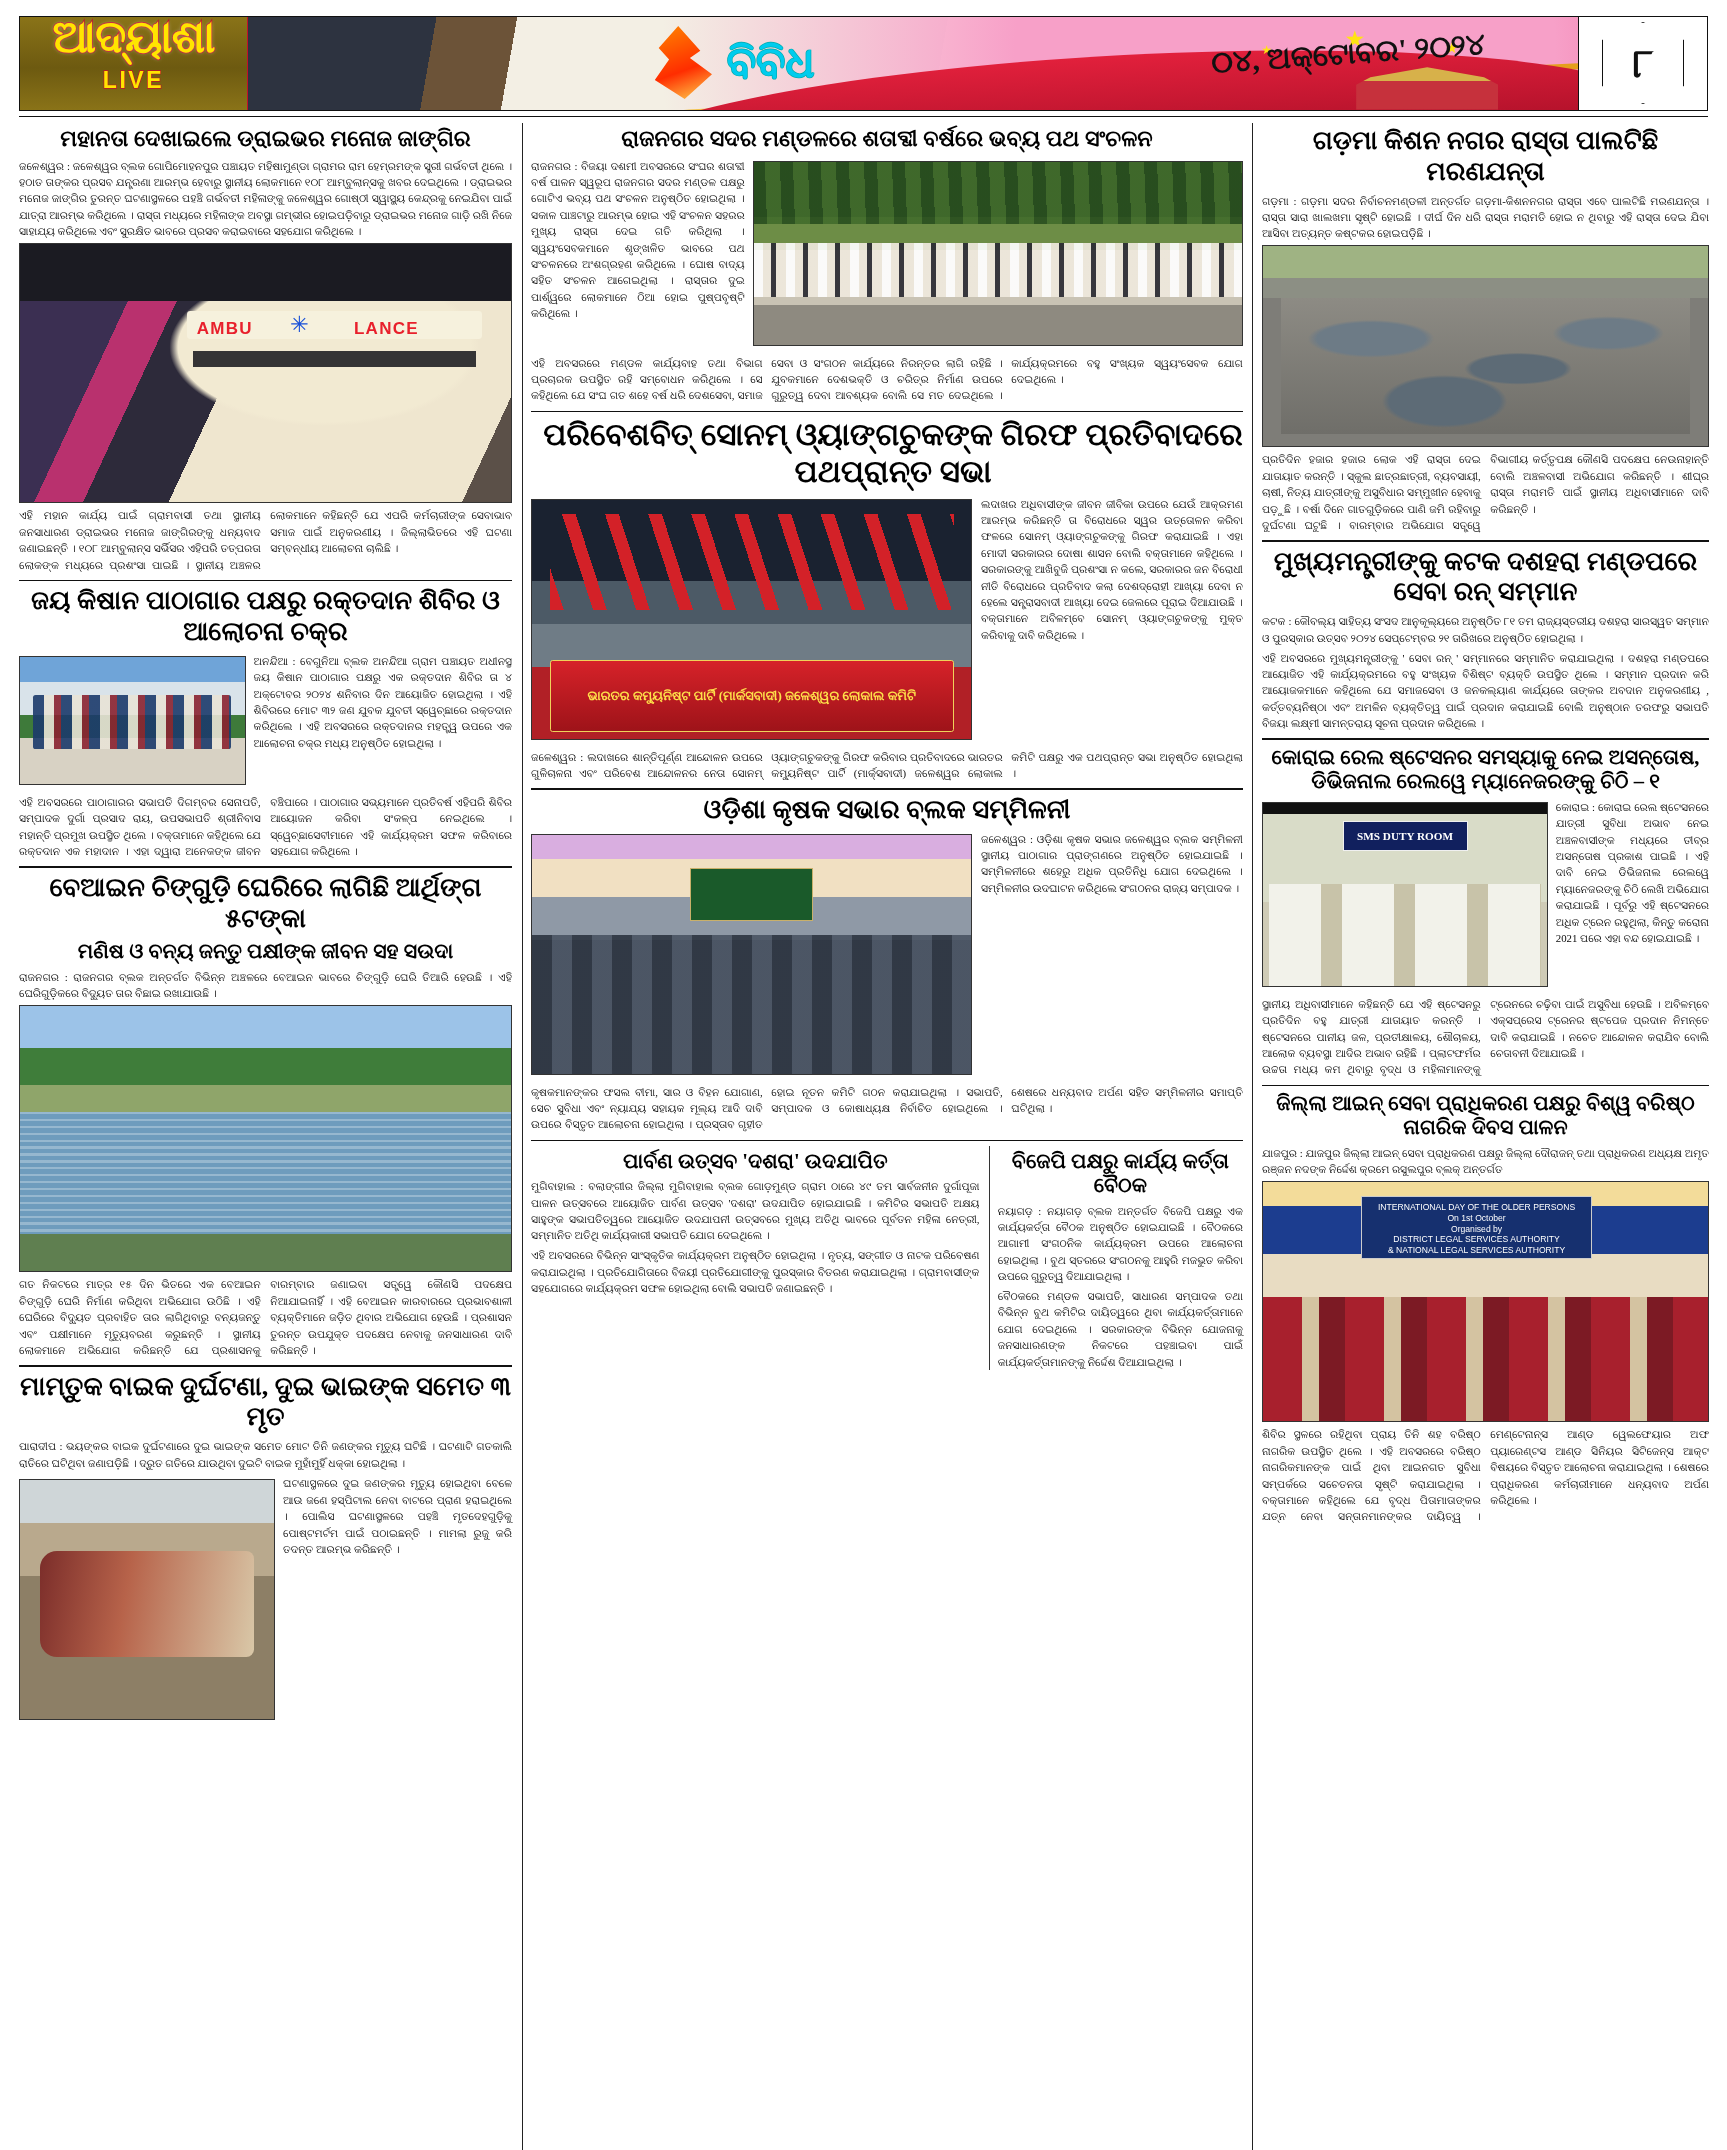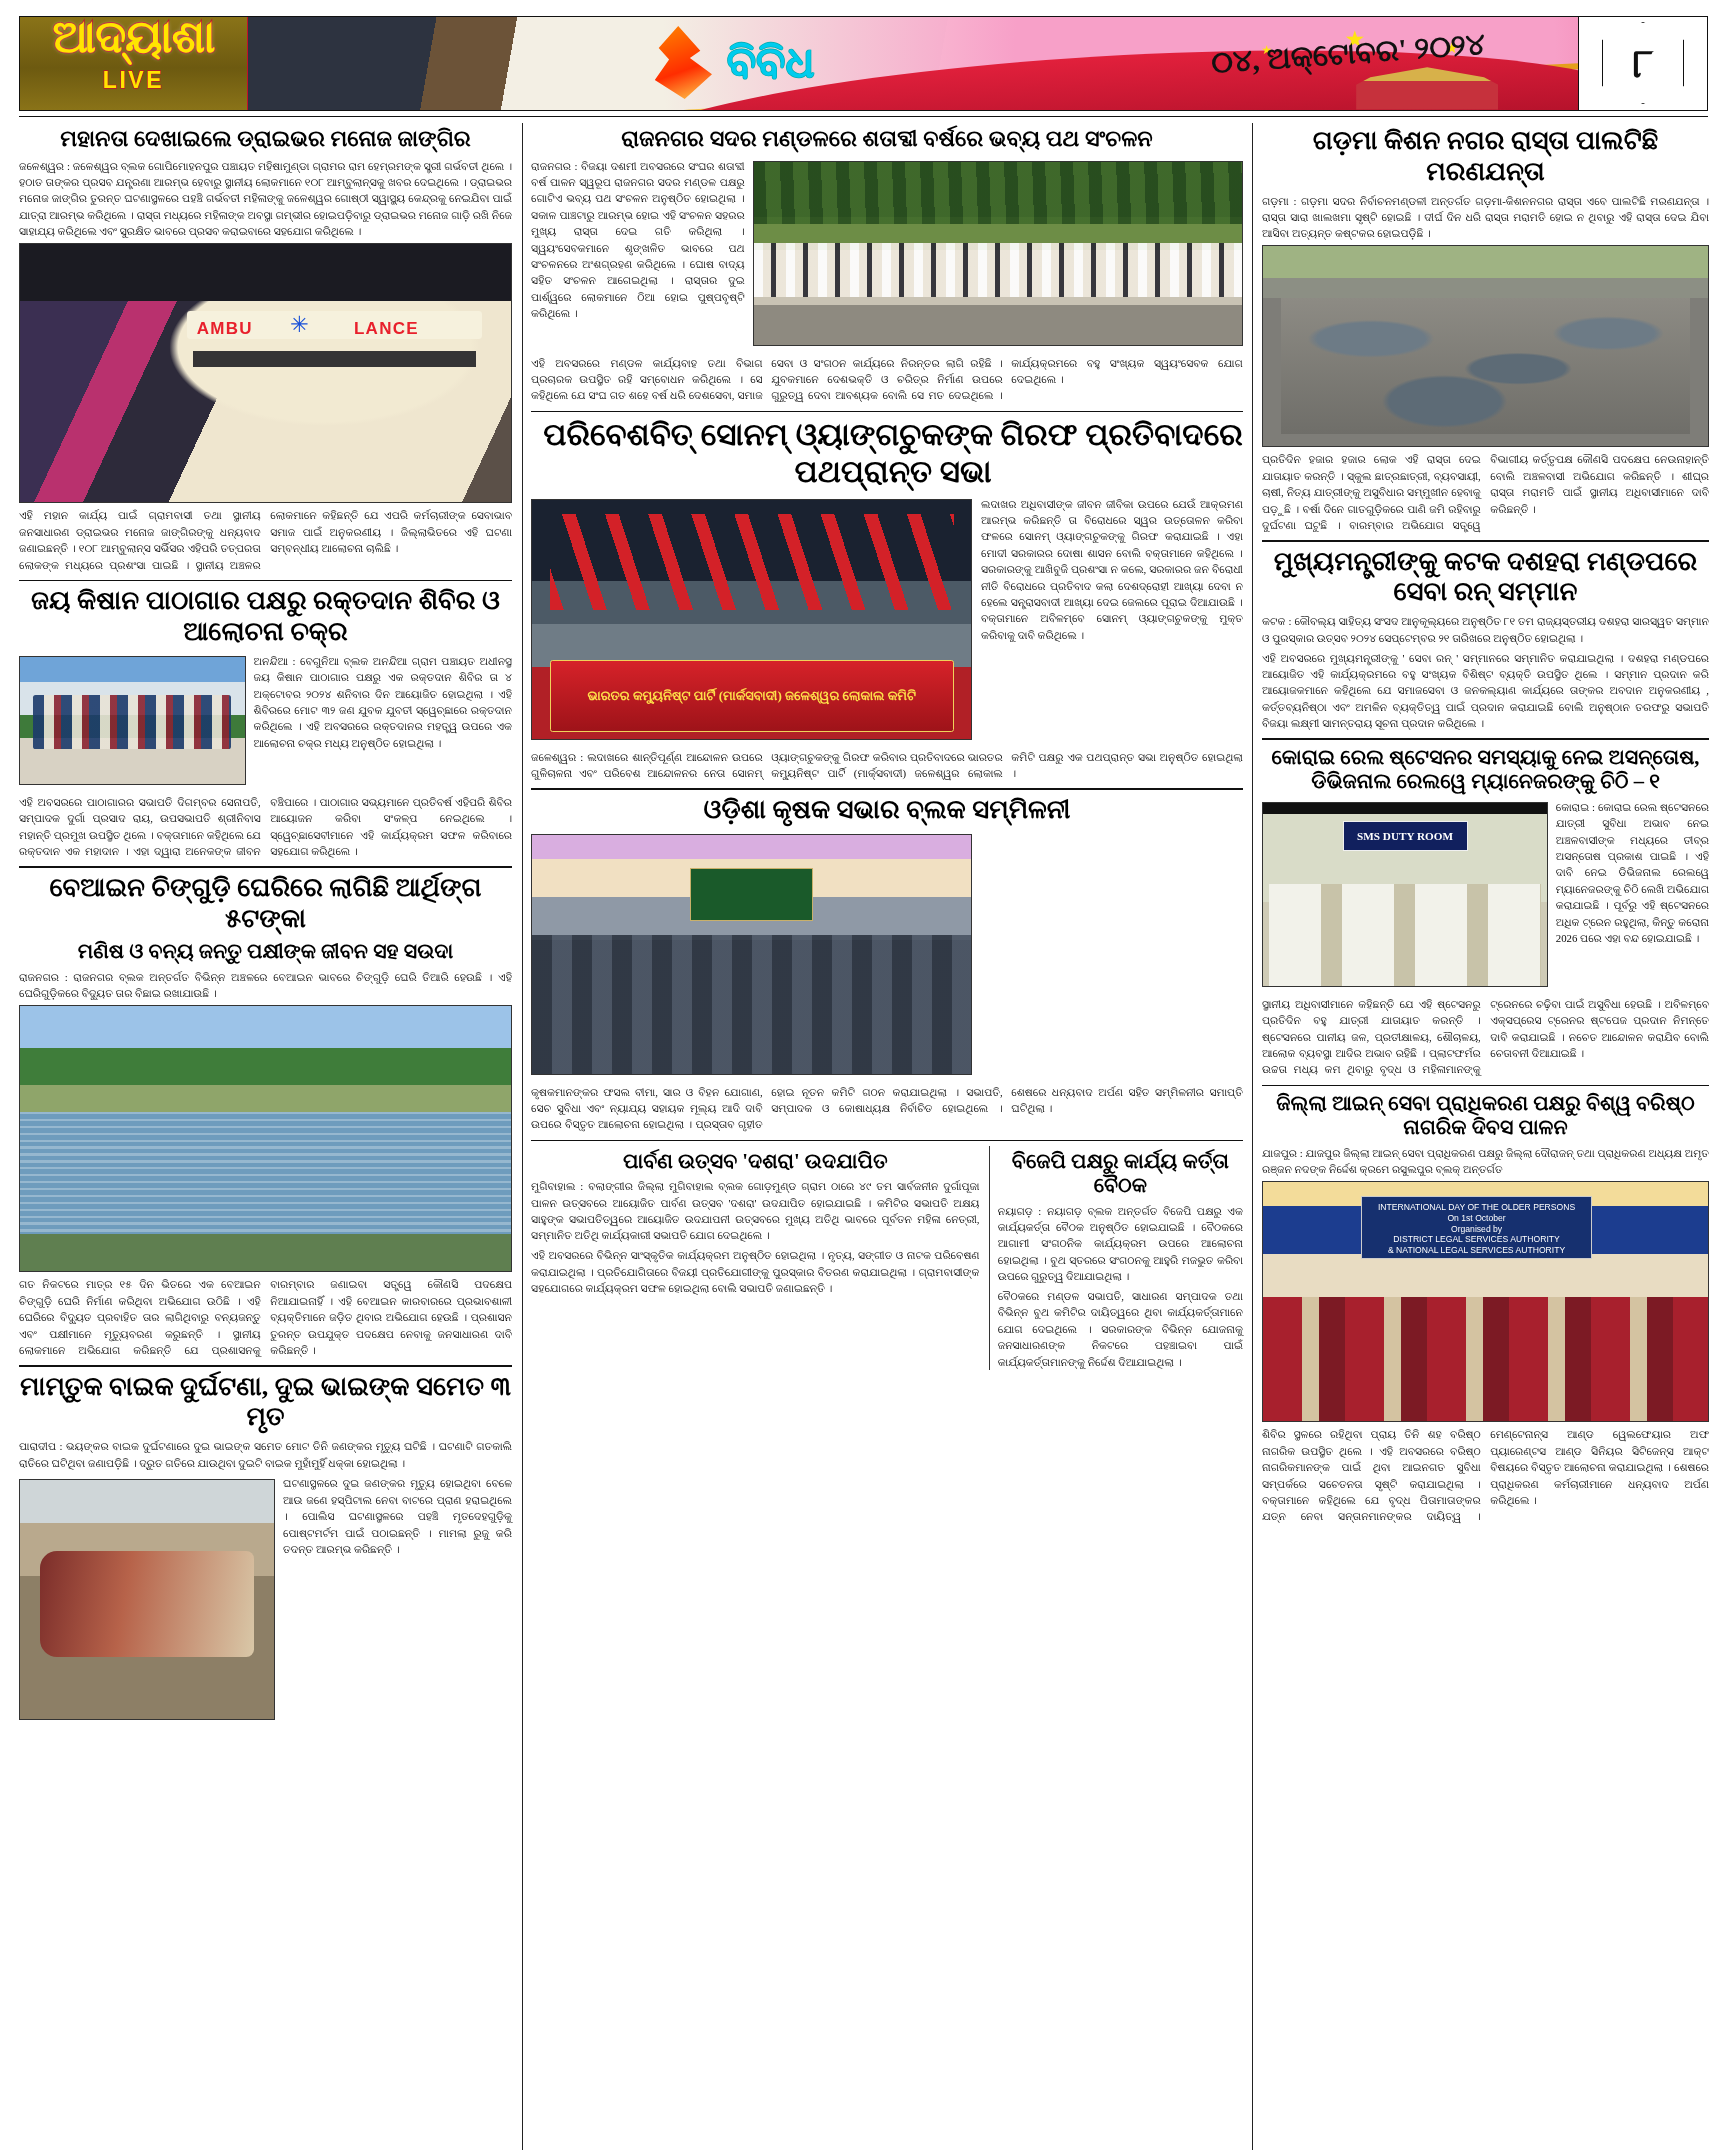--- a/index.html
+++ b/index.html
@@ -426,20 +426,21 @@
       <div class="sep"></div>
 
       <div>
         <div class="hl h2">ଓଡ଼ିଶା କୃଷକ ସଭାର ବ୍ଲକ ସମ୍ମିଳନୀ</div>
         <div style="display:flex; gap:8.6px; align-items:flex-start;">
           <div style="width:62%;">
             <div class="photo ph-meeting">
               <div class="screen"></div>
             </div>
           </div>
+          <div style="flex:1;" class="body-text">ଜଳେଶ୍ୱର : ଓଡ଼ିଶା କୃଷକ ସଭାର ଜଳେଶ୍ୱର ବ୍ଲକ ସମ୍ମିଳନୀ ସ୍ଥାନୀୟ ପାଠାଗାର ପ୍ରାଙ୍ଗଣରେ ଅନୁଷ୍ଠିତ ହୋଇଯାଇଛି । ସମ୍ମିଳନୀରେ ଶହେରୁ ଅଧିକ ପ୍ରତିନିଧି ଯୋଗ ଦେଇଥିଲେ । ସମ୍ମିଳନୀର ଉଦଘାଟନ କରିଥିଲେ ସଂଗଠନର ରାଜ୍ୟ ସମ୍ପାଦକ ।</div>
         </div>
         <div class="body-text cols3" style="margin-top:4.3px;">କୃଷକମାନଙ୍କର ଫସଲ ବୀମା, ସାର ଓ ବିହନ ଯୋଗାଣ, ସେଚ ସୁବିଧା ଏବଂ ନ୍ୟାଯ୍ୟ ସହାୟକ ମୂଲ୍ୟ ଆଦି ଦାବି ଉପରେ ବିସ୍ତୃତ ଆଲୋଚନା ହୋଇଥିଲା । ପ୍ରସ୍ତାବ ଗୃହୀତ ହୋଇ ନୂତନ କମିଟି ଗଠନ କରାଯାଇଥିଲା । ସଭାପତି, ସମ୍ପାଦକ ଓ କୋଷାଧ୍ୟକ୍ଷ ନିର୍ବାଚିତ ହୋଇଥିଲେ । ଶେଷରେ ଧନ୍ୟବାଦ ଅର୍ପଣ ସହିତ ସମ୍ମିଳନୀର ସମାପ୍ତି ଘଟିଥିଲା ।</div>
       </div>
 
       <div class="sep"></div>
 
       <div style="display:flex; gap:9.5px; align-items:flex-start;">
         <div style="width:63%;">
           <div class="hl h3">ପାର୍ବଣ ଉତ୍ସବ 'ଦଶରା' ଉଦଯାପିତ</div>
           <div class="body-text">ମୁଗିବାହାଲ : ବଲାଙ୍ଗୀର ଜିଲ୍ଲା ମୁଗିବାହାଲ ବ୍ଲକ ଗୋଡ଼ମୁଣ୍ଡ ଗ୍ରାମ ଠାରେ ୪୯ ତମ ସାର୍ବଜନୀନ ଦୁର୍ଗାପୂଜା ପାଳନ ଉତ୍ସବରେ ଆୟୋଜିତ ପାର୍ବଣ ଉତ୍ସବ 'ଦଶରା' ଉଦଯାପିତ ହୋଇଯାଇଛି । କମିଟିର ସଭାପତି ଅକ୍ଷୟ ସାହୁଙ୍କ ସଭାପତିତ୍ୱରେ ଆୟୋଜିତ ଉଦଯାପନୀ ଉତ୍ସବରେ ମୁଖ୍ୟ ଅତିଥି ଭାବରେ ପୂର୍ବତନ ମହିଳା ନେତ୍ରୀ, ସମ୍ମାନିତ ଅତିଥି କାର୍ଯ୍ୟକାରୀ ସଭାପତି ଯୋଗ ଦେଇଥିଲେ ।</div>
@@ -475,21 +476,21 @@
 
       <div>
         <div class="hl h3">କୋରାଇ ରେଲ ଷ୍ଟେସନର ସମସ୍ୟାକୁ ନେଇ ଅସନ୍ତୋଷ, ଡିଭିଜନାଲ ରେଲୱେ ମ୍ୟାନେଜରଙ୍କୁ ଚିଠି – ୧</div>
         <div style="display:flex; gap:7.7px; align-items:flex-start;">
           <div style="width:64%;">
             <div class="photo ph-rail">
               <div class="sign">SMS DUTY ROOM</div>
               <div class="people"></div>
             </div>
           </div>
-          <div style="flex:1;" class="body-text">କୋରାଇ : କୋରାଇ ରେଲ ଷ୍ଟେସନରେ ଯାତ୍ରୀ ସୁବିଧା ଅଭାବ ନେଇ ଅଞ୍ଚଳବାସୀଙ୍କ ମଧ୍ୟରେ ତୀବ୍ର ଅସନ୍ତୋଷ ପ୍ରକାଶ ପାଇଛି । ଏହି ଦାବି ନେଇ ଡିଭିଜନାଲ ରେଲୱେ ମ୍ୟାନେଜରଙ୍କୁ ଚିଠି ଲେଖି ଅଭିଯୋଗ କରାଯାଇଛି । ପୂର୍ବରୁ ଏହି ଷ୍ଟେସନରେ ଅଧିକ ଟ୍ରେନ ରହୁଥିଲା, କିନ୍ତୁ କରୋନା 2026 ପରେ ଏହା ବନ୍ଦ ହୋଇଯାଇଛି ।</div>
+          <div style="flex:1;" class="body-text">କୋରାଇ : କୋରାଇ ରେଲ ଷ୍ଟେସନରେ ଯାତ୍ରୀ ସୁବିଧା ଅଭାବ ନେଇ ଅଞ୍ଚଳବାସୀଙ୍କ ମଧ୍ୟରେ ତୀବ୍ର ଅସନ୍ତୋଷ ପ୍ରକାଶ ପାଇଛି । ଏହି ଦାବି ନେଇ ଡିଭିଜନାଲ ରେଲୱେ ମ୍ୟାନେଜରଙ୍କୁ ଚିଠି ଲେଖି ଅଭିଯୋଗ କରାଯାଇଛି । ପୂର୍ବରୁ ଏହି ଷ୍ଟେସନରେ ଅଧିକ ଟ୍ରେନ ରହୁଥିଲା, କିନ୍ତୁ କରୋନା 2021 ପରେ ଏହା ବନ୍ଦ ହୋଇଯାଇଛି ।</div>
         </div>
         <div class="body-text cols2" style="margin-top:4.3px;">ସ୍ଥାନୀୟ ଅଧିବାସୀମାନେ କହିଛନ୍ତି ଯେ ଏହି ଷ୍ଟେସନରୁ ପ୍ରତିଦିନ ବହୁ ଯାତ୍ରୀ ଯାତାୟାତ କରନ୍ତି । ଷ୍ଟେସନରେ ପାନୀୟ ଜଳ, ପ୍ରତୀକ୍ଷାଳୟ, ଶୌଚାଳୟ, ଆଲୋକ ବ୍ୟବସ୍ଥା ଆଦିର ଅଭାବ ରହିଛି । ପ୍ଲାଟଫର୍ମର ଉଚ୍ଚତା ମଧ୍ୟ କମ ଥିବାରୁ ବୃଦ୍ଧ ଓ ମହିଳାମାନଙ୍କୁ ଟ୍ରେନରେ ଚଢ଼ିବା ପାଇଁ ଅସୁବିଧା ହେଉଛି । ଅବିଳମ୍ବେ ଏକ୍ସପ୍ରେସ ଟ୍ରେନର ଷ୍ଟପେଜ ପ୍ରଦାନ ନିମନ୍ତେ ଦାବି କରାଯାଇଛି । ନଚେତ ଆନ୍ଦୋଳନ କରାଯିବ ବୋଲି ଚେତାବନୀ ଦିଆଯାଇଛି ।</div>
       </div>
 
       <div class="sep"></div>
 
       <div>
         <div class="hl h3">ଜିଲ୍ଲା ଆଇନ୍ ସେବା ପ୍ରାଧିକରଣ ପକ୍ଷରୁ ବିଶ୍ୱ ବରିଷ୍ଠ ନାଗରିକ ଦିବସ ପାଳନ</div>
         <div class="body-text">ଯାଜପୁର : ଯାଜପୁର ଜିଲ୍ଲା ଆଇନ୍ ସେବା ପ୍ରାଧିକରଣ ପକ୍ଷରୁ ଜିଲ୍ଲା ଦୌରାଜନ୍ ତଥା ପ୍ରାଧିକରଣ ଅଧ୍ୟକ୍ଷ ଅମୃତ ରଞ୍ଜନ ନଦଙ୍କ ନିର୍ଦ୍ଦେଶ କ୍ରମେ ରସୁଲପୁର ବ୍ଲକ୍ ଅନ୍ତର୍ଗତ</div>
         <div class="photo ph-elder">

